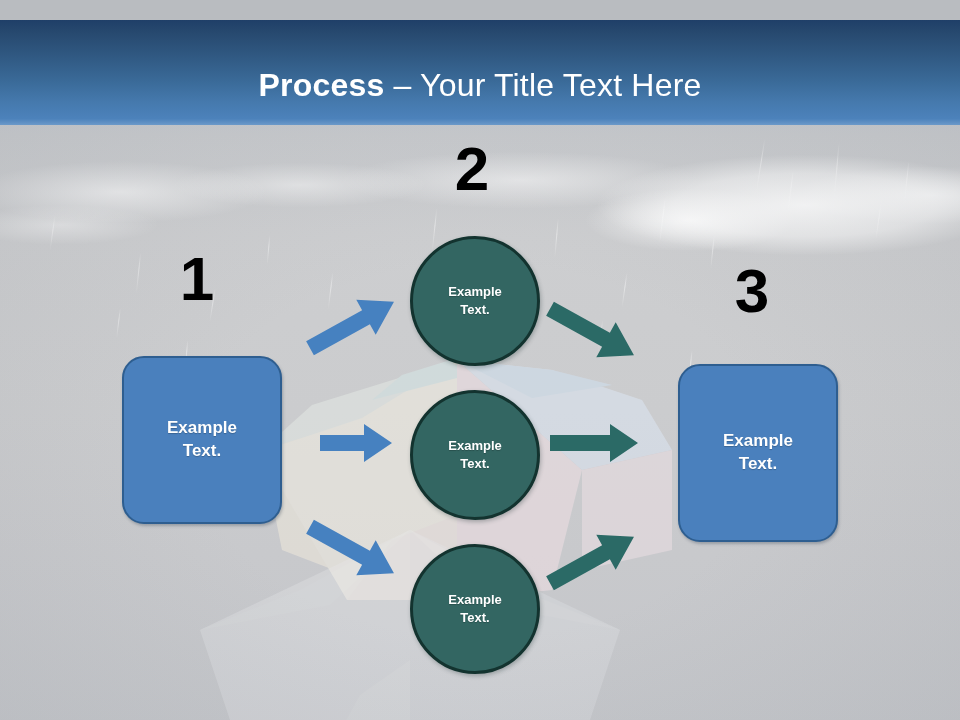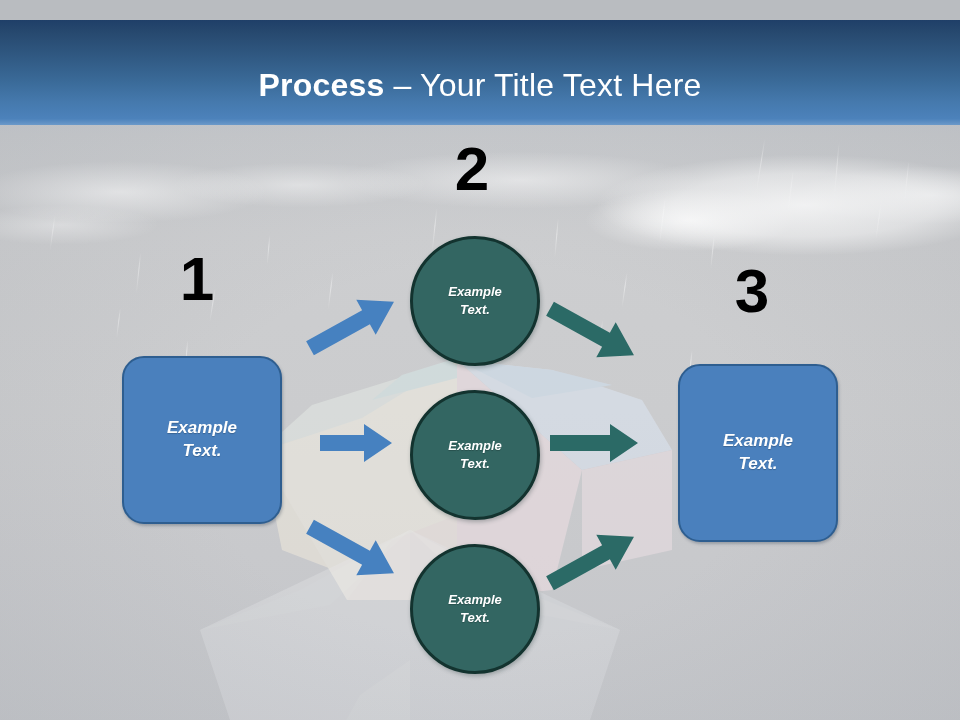--- a/index.html
+++ b/index.html
@@ -116,21 +116,20 @@
     border-radius: 22px;
     box-shadow: 1px 2px 3px rgba(40,55,75,0.30);
     display: flex;
     align-items: center;
     justify-content: center;
   }
   .blue-box .label,
   .circle .label {
     color: #ffffff;
     font-weight: bold;
-    font-style: italic;
     text-align: center;
     line-height: 1.35;
     text-shadow: 0 1px 1px rgba(0,0,0,0.22);
   }
   #box-left  { left: 122px; top: 336px; width: 156px; height: 164px; }
   #box-right { left: 678px; top: 344px; width: 156px; height: 174px; }
   #box-left .label, #box-right .label { font-size: 17px; }
 
   
   .circle {

